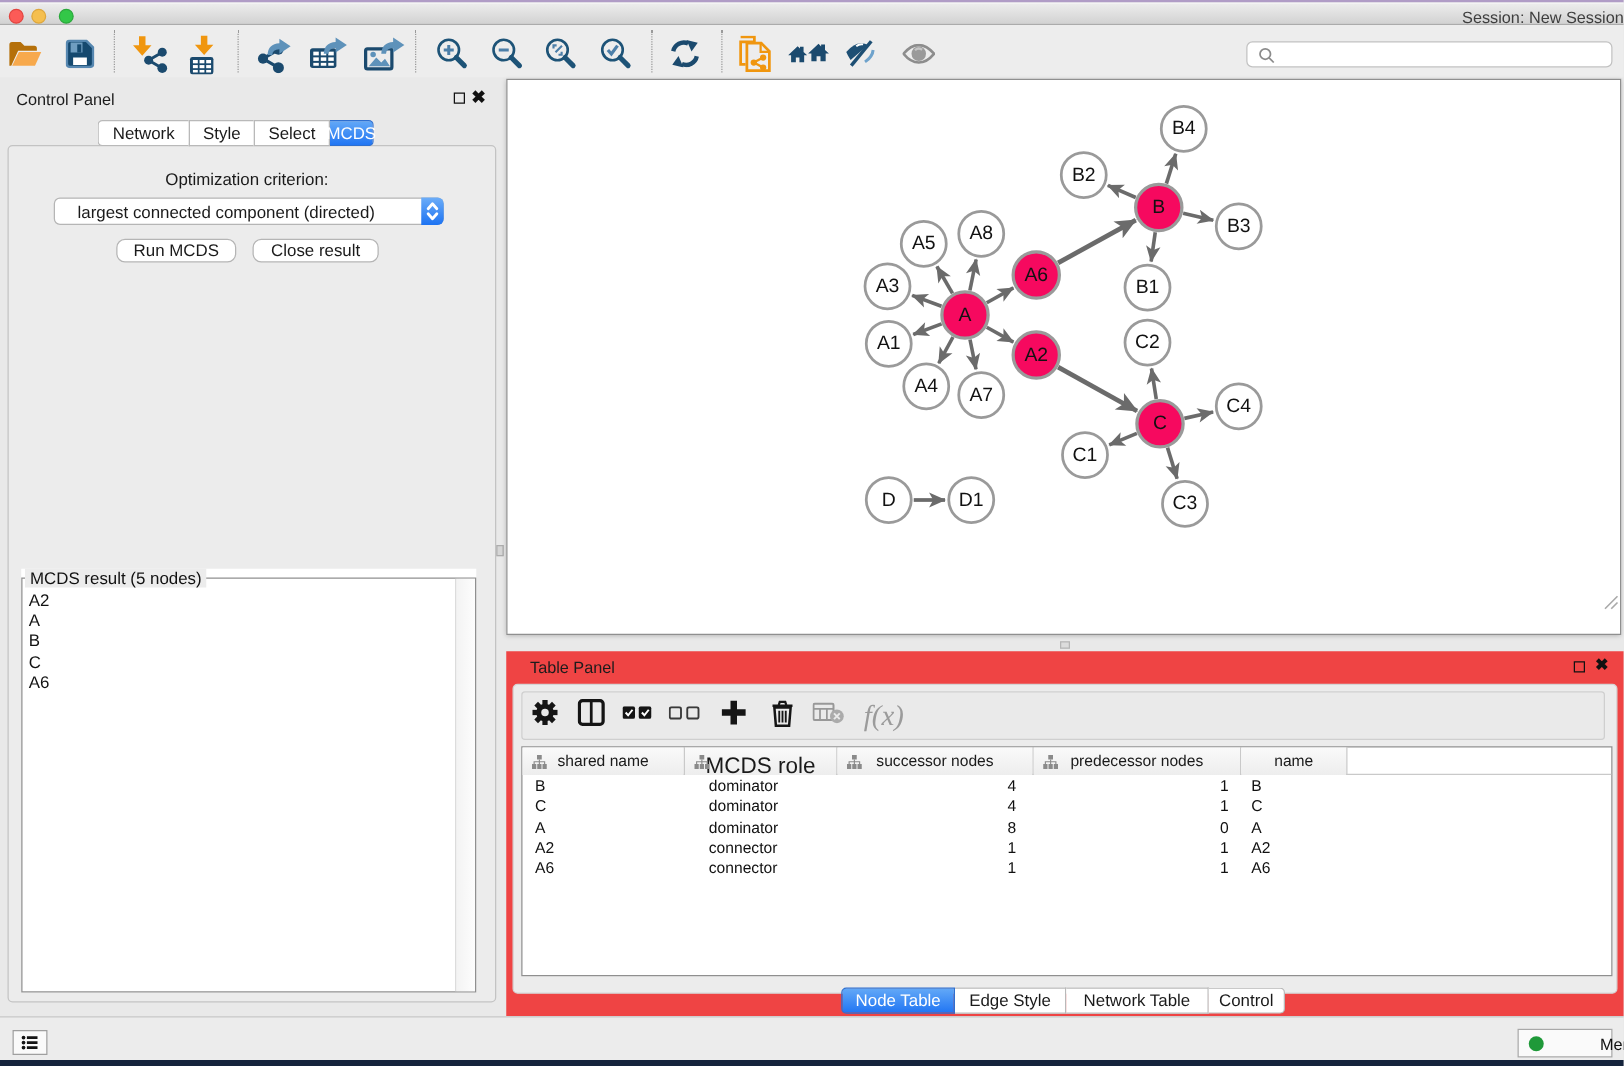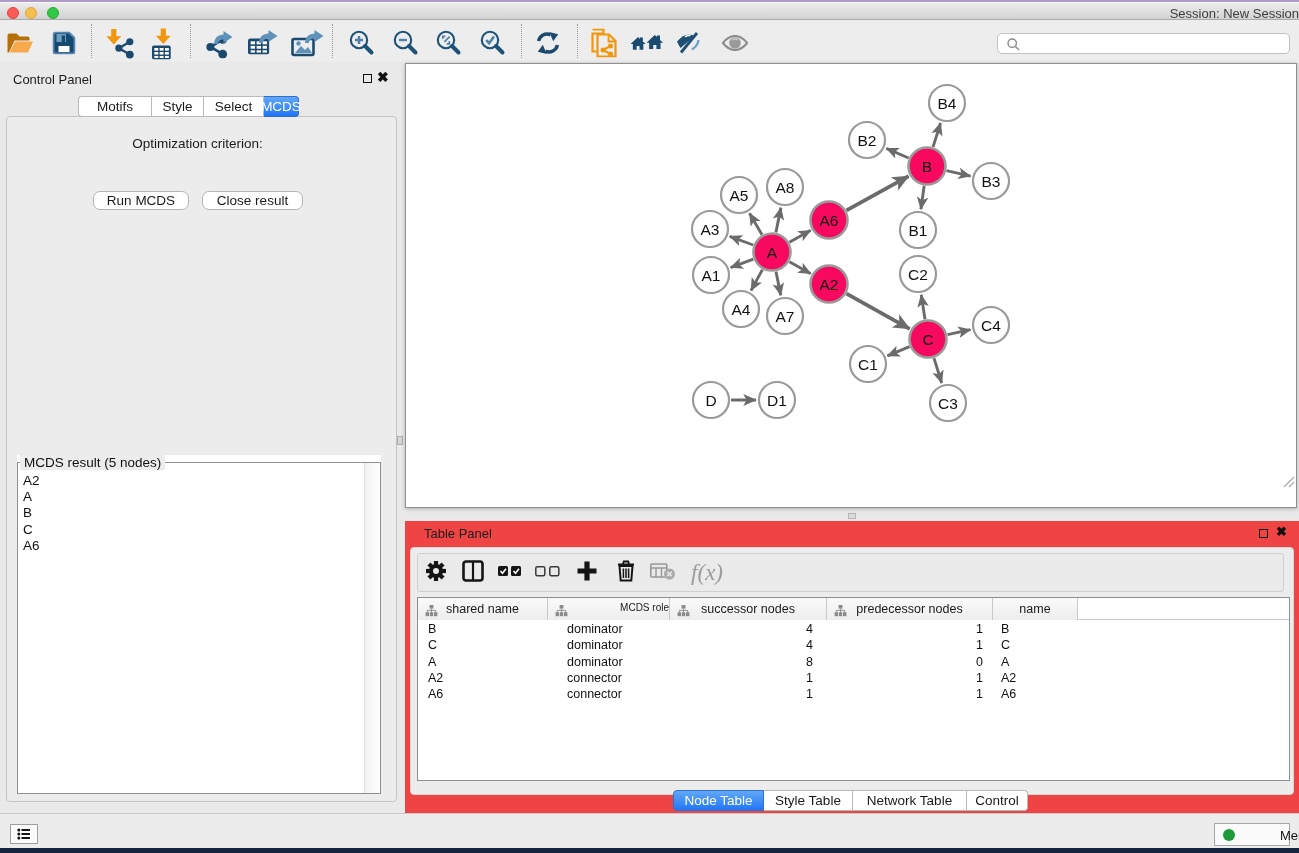--- a/index.html
+++ b/index.html
@@ -165,28 +165,37 @@
 </div>
 
 <div class="abs" style="left:0;top:62px;width:403px;height:751px;background:#e9e9e9;">
  <div class="abs" style="left:13px;top:10px;font-size:13px;color:#1c1c1c;">Control Panel</div>
  <div class="abs" style="left:363px;top:12px;width:9px;height:9px;border:1.4px solid #111;"></div>
  <div class="abs" style="left:377px;top:7px;font-size:14px;font-weight:bold;color:#111;">✖</div>
 
  <div class="abs" style="left:6px;top:54px;width:391px;height:686px;border:1px solid #c3c3c3;border-radius:4px;background:#ececec;"></div>
 
  <div class="abs" style="left:78px;top:34px;height:21px;display:flex;font-size:13.5px;">
-  <div style="width:73px;background:#fff;border:1px solid #b9b9b9;border-right:none;border-radius:4px 0 0 4px;display:flex;align-items:center;justify-content:center;color:#1a1a1a;">Motifs</div>
+  <div style="width:73px;background:#fff;border:1px solid #b9b9b9;border-right:none;border-radius:4px 0 0 4px;display:flex;align-items:center;justify-content:center;color:#1a1a1a;">Network</div>
   <div style="width:52px;background:#fff;border:1px solid #b9b9b9;border-right:none;display:flex;align-items:center;justify-content:center;color:#1a1a1a;">Style</div>
   <div style="width:61px;background:#fff;border:1px solid #b9b9b9;display:flex;align-items:center;justify-content:center;color:#1a1a1a;">Select</div>
   <div style="width:35px;background:linear-gradient(#62a8f7,#2276f3);border:1px solid #2e6fd0;border-left:none;border-radius:0 4px 4px 0;display:flex;align-items:center;justify-content:center;color:#fff;text-align:right;">MCDS</div>
  </div>
 
  <div class="abs" style="left:0px;top:74px;width:395px;text-align:center;font-size:13.5px;color:#1a1a1a;">Optimization criterion:</div>
 
+ <div class="abs" style="left:43px;top:96px;width:312px;height:22px;background:#fff;border:1px solid #b5b5b5;border-radius:5px;">
+   <div style="text-align:center;font-size:13.5px;color:#1a1a1a;padding-top:3px;padding-right:36px;">largest connected component (directed)</div>
+   <div class="abs" style="right:-1px;top:-1px;width:18px;height:22px;background:linear-gradient(#6cadf8,#1d73f2);border-radius:0 5px 5px 0;">
+     <svg width="12" height="18" viewBox="0 0 12 18" style="position:absolute;left:3px;top:2px;">
+       <path d="M2.5 7 L6 3 L9.5 7" fill="none" stroke="#fff" stroke-width="2.2" stroke-linecap="round" stroke-linejoin="round"></path>
+       <path d="M2.5 11 L6 15 L9.5 11" fill="none" stroke="#fff" stroke-width="2.2" stroke-linecap="round" stroke-linejoin="round"></path>
+     </svg>
+   </div>
+ </div>
 
  <div class="abs" style="left:93px;top:129px;width:96px;height:19px;background:#fff;border:1px solid #b5b5b5;border-radius:7px;text-align:center;font-size:13.5px;color:#1a1a1a;line-height:17px;">Run MCDS</div>
  <div class="abs" style="left:202px;top:129px;width:101px;height:19px;background:#fff;border:1px solid #b5b5b5;border-radius:7px;text-align:center;font-size:13.5px;color:#1a1a1a;line-height:17px;">Close result</div>
 
  <div class="abs" style="left:17px;top:393px;width:364px;height:339px;background:#fff;"></div>
  <div class="abs" style="left:17px;top:400px;width:364px;height:332px;border:1px solid #909090;"></div>
  <div class="abs" style="left:364px;top:401px;width:16px;height:330px;border-left:1px solid #dcdcdc;background:linear-gradient(90deg,#f3f3f3,#fdfdfd);"></div>
  <div class="abs" style="left:20px;top:393px;background:#ececec;padding:0 4px;font-size:13.5px;color:#111;">MCDS result (5 nodes)</div>
  <div class="abs" style="left:23px;top:411px;font-size:13.5px;color:#111;line-height:16.2px;">A2<br>A<br>B<br>C<br>A6</div>
  <div class="abs" style="left:397px;top:374px;width:6px;height:9px;background:#d6d6d6;border:1px solid #adadad;"></div>
@@ -343,21 +352,21 @@
           <div style="text-align:center;font-size:12.5px;color:#1a1a1a;padding-top:4px;">shared name</div>
         </div>
         <div style="position:absolute;left:130px;top:0;width:122px;height:22px;border-right:1px solid #c9c9c9;background:linear-gradient(#fafafa,#ededed);">
           <div style="position:absolute;left:7px;top:5px;"><svg width="13" height="13" viewBox="0 0 13 13">
               <rect x="4.6" y="1" width="3.8" height="3.6" fill="#8a8a8a"></rect>
               <rect x="0.6" y="8.2" width="3.4" height="4" fill="#8a8a8a"></rect>
               <rect x="4.8" y="8.2" width="3.4" height="4" fill="#8a8a8a"></rect>
               <rect x="9" y="8.2" width="3.4" height="4" fill="#8a8a8a"></rect>
               <path d="M6.5 4.6 V6.4 M2.3 8.2 V6.4 H10.7 V8.2 M6.5 6.4 V8.2" stroke="#8a8a8a" stroke-width="0.9" fill="none"></path>
             </svg></div>
-          <div style="text-align:right;font-size:10px;color:#1a1a1a;padding-top:4px;">MCDS role</div>
+          <div style="text-align:center;font-size:18px;color:#1a1a1a;padding-top:4px;">MCDS role</div>
         </div>
         <div style="position:absolute;left:252px;top:0;width:157px;height:22px;border-right:1px solid #c9c9c9;background:linear-gradient(#fafafa,#ededed);">
           <div style="position:absolute;left:7px;top:5px;"><svg width="13" height="13" viewBox="0 0 13 13">
               <rect x="4.6" y="1" width="3.8" height="3.6" fill="#8a8a8a"></rect>
               <rect x="0.6" y="8.2" width="3.4" height="4" fill="#8a8a8a"></rect>
               <rect x="4.8" y="8.2" width="3.4" height="4" fill="#8a8a8a"></rect>
               <rect x="9" y="8.2" width="3.4" height="4" fill="#8a8a8a"></rect>
               <path d="M6.5 4.6 V6.4 M2.3 8.2 V6.4 H10.7 V8.2 M6.5 6.4 V8.2" stroke="#8a8a8a" stroke-width="0.9" fill="none"></path>
             </svg></div>
           <div style="text-align:center;font-size:12.5px;color:#1a1a1a;padding-top:4px;">successor nodes</div>
@@ -411,21 +420,21 @@
           <span style="position:absolute;left:149px;">connector</span>
           <span style="position:absolute;left:330px;width:65px;text-align:right;">1</span>
           <span style="position:absolute;left:500px;width:65px;text-align:right;">1</span>
           <span style="position:absolute;left:583px;">A6</span>
         </div>
       </div>
  </div>
 
  <div class="abs" style="left:268px;top:269px;height:21px;display:flex;font-size:13.5px;">
   <div style="width:91px;background:linear-gradient(#62a8f7,#2276f3);border:1px solid #2e6fd0;border-radius:4px 0 0 4px;display:flex;align-items:center;justify-content:center;color:#fff;">Node Table</div>
-  <div style="width:89px;background:#fff;border:1px solid #b9b9b9;border-left:none;display:flex;align-items:center;justify-content:center;color:#1a1a1a;">Style Table</div>
+  <div style="width:89px;background:#fff;border:1px solid #b9b9b9;border-left:none;display:flex;align-items:center;justify-content:center;color:#1a1a1a;">Edge Style</div>
   <div style="width:114px;background:#fff;border:1px solid #b9b9b9;border-left:none;display:flex;align-items:center;justify-content:center;color:#1a1a1a;">Network Table</div>
   <div style="width:61px;background:#fff;border:1px solid #b9b9b9;border-left:none;border-radius:0 4px 4px 0;display:flex;align-items:center;justify-content:center;color:#1a1a1a;">Control</div>
  </div>
 </div>
 
 <div class="abs" style="left:0;top:813px;width:1299px;height:35px;background:#ececec;border-top:1px solid #c8c8c8;">
  <div class="abs" style="left:10px;top:10px;width:28px;height:20px;background:#fafafa;border:1px solid #9f9f9f;display:flex;align-items:center;justify-content:center;">
    <svg width="14" height="12" viewBox="0 0 14 12">
      <circle cx="1.8" cy="2" r="1.5" fill="#151515"></circle>
         <circle cx="1.8" cy="6" r="1.5" fill="#151515"></circle>

